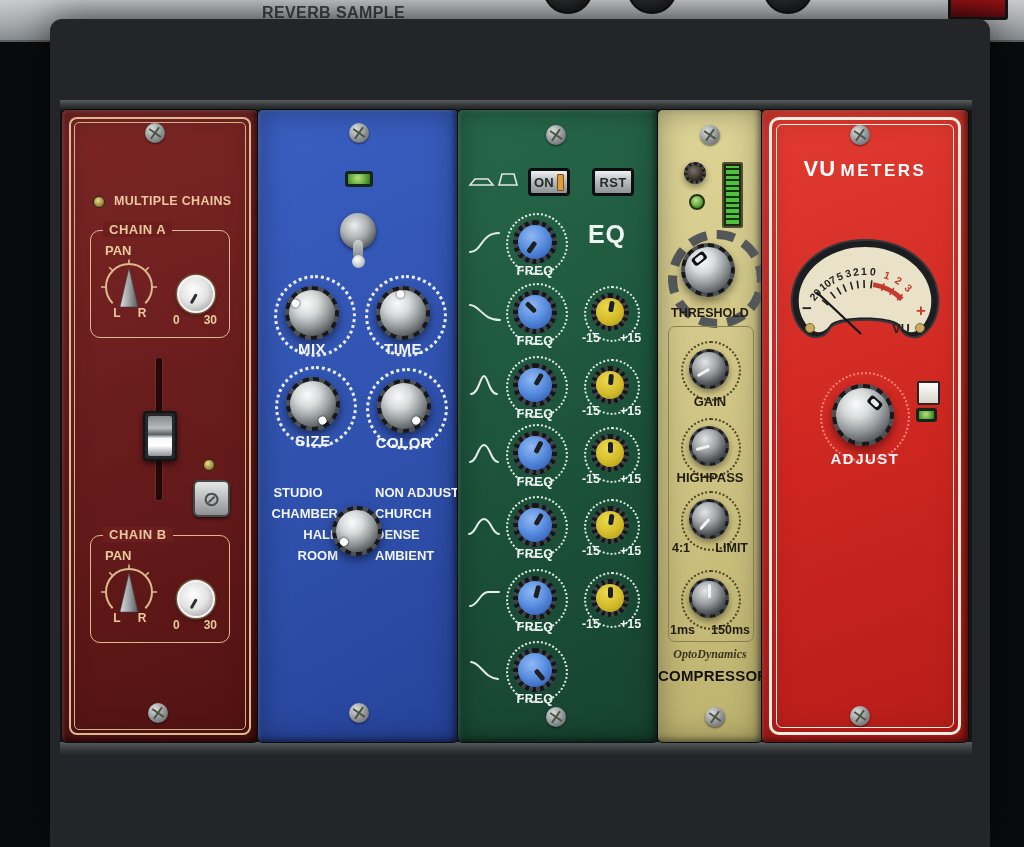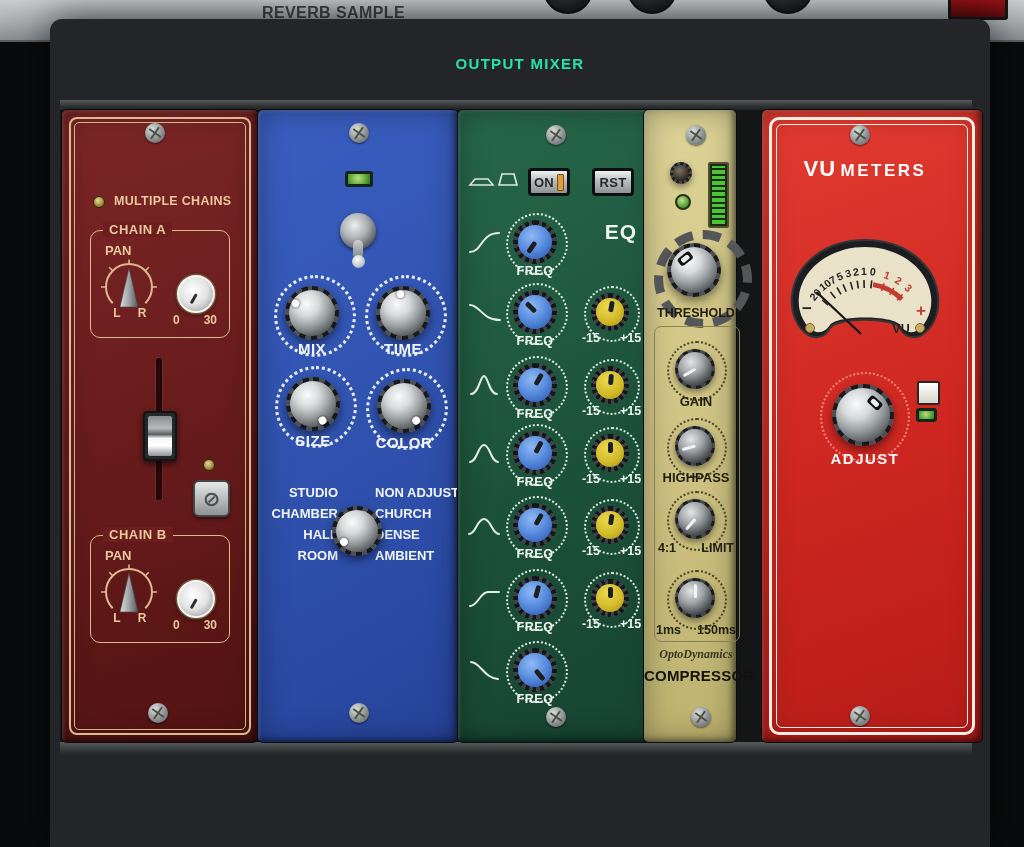--- a/index.html
+++ b/index.html
@@ -31,22 +31,22 @@
   .rack{position:absolute;left:10px;top:81px;width:912px;height:657px;background:#141516;}
   .rail{position:absolute;left:0;width:912px;background:linear-gradient(180deg,#595c5e,#303334 60%,#1f2122);}
   .rail.top{top:0;height:10px;}
   .rail.bot{top:642px;height:15px;}
   .module{position:absolute;top:10px;height:632px;border-radius:5px;
     box-shadow:inset 0 0 30px rgba(0,0,0,.35),inset 2px 2px 3px rgba(255,255,255,.14),
                inset -3px -2px 6px rgba(0,0,0,.5),0 0 0 1px #0b0c0d;}
   .mod-chains{left:2px;width:196px;background:linear-gradient(160deg,#7c2626,#641a1a 60%,#521212);}
   .mod-reverb{left:198px;width:200px;background:linear-gradient(150deg,#3a5fc2,#2f51ad 55%,#26439a);}
   .mod-eq{left:398px;width:200px;background:linear-gradient(150deg,#27684a,#1c523a 55%,#164330);}
-  .mod-comp{left:584px;width:92px;background:linear-gradient(165deg,#ded497,#ccc180 60%,#bcb16d);}
-  .mod-vu{left:702px;width:206px;background:linear-gradient(160deg,#e23b31,#cd2620 55%,#b61c19);padding-left:14px;}
+  .mod-comp{left:598px;width:104px;background:linear-gradient(165deg,#ded497,#ccc180 60%,#bcb16d);}
+  .mod-vu{left:702px;width:206px;background:linear-gradient(160deg,#e23b31,#cd2620 55%,#b61c19);}
 
   
   .trim2{position:absolute;inset:7px;border:2px solid #dcba8d;border-radius:8px;pointer-events:none;}
   .trim1{position:absolute;inset:12px;border:1px solid #d4b384;border-radius:5px;pointer-events:none;}
   .vutrim2{position:absolute;inset:7px;border:3px solid #f3ede2;border-radius:10px;pointer-events:none;}
   .vutrim1{position:absolute;inset:14px;border:1px solid #f3ede2;border-radius:6px;pointer-events:none;}
 
   
   .screw{position:absolute;width:20px;height:20px;border-radius:50%;
     background:radial-gradient(circle at 35% 30%,#d9dddd,#8d9193 55%,#565a5c);
@@ -152,21 +152,20 @@
     <div class="knob-stub" style="left:543px;"></div>
     <div class="knob-stub" style="left:627px;"></div>
     <div class="knob-stub" style="left:763px;"></div>
     <div class="topbar-klabel" style="left:546px;">HPF</div>
     <div class="topbar-klabel" style="left:630px;">LPF</div>
     <div class="topbar-klabel" style="left:766px;">WET</div>
     <div class="power-btn"></div>
   </div>
 
   <div class="modal">
-    <div class="modal-title">OUTPUT MIXER</div>
 
     <div class="rack">
       <div class="rail top"></div>
       <div class="rail bot"></div>
 
       <div class="module mod-chains">
         <div class="trim2"></div>
         <div class="trim1"></div>
         <div class="screw" style="left:83px;top:13px;"></div>
         <div class="screw" style="left:86px;top:593px;"></div>
@@ -257,21 +256,21 @@
         </div>
         <div class="abs wlabel" style="left:15px;top:322px;width:80px;font-size:15px;letter-spacing:.5px;">SIZE</div>
 
         <div class="dotring" style="left:108px;top:258px;width:76px;height:76px;"></div>
         <div class="scallop" style="left:119px;top:269px;width:54px;height:54px;">
           <div class="chrome"></div>
             <div class="ind" style="--a:140deg;"></div>
         </div>
         <div class="abs wlabel" style="left:106px;top:324px;width:80px;font-size:15px;letter-spacing:.5px;">COLOR</div>
 
-        <div class="abs wlabel" style="left:0;top:375px;width:80px;text-align:right;font-size:13px;">STUDIO</div>
+        <div class="abs wlabel" style="left:0;top:375px;width:80px;font-size:13px;">STUDIO</div>
         <div class="abs wlabel" style="left:0;top:396px;width:80px;text-align:right;font-size:13px;">CHAMBER</div>
         <div class="abs wlabel" style="left:0;top:417px;width:80px;text-align:right;font-size:13px;">HALL</div>
         <div class="abs wlabel" style="left:0;top:438px;width:80px;text-align:right;font-size:13px;">ROOM</div>
         <div class="abs wlabel" style="left:117px;top:375px;width:86px;text-align:left;font-size:13px;">NON ADJUST</div>
         <div class="abs wlabel" style="left:117px;top:396px;width:86px;text-align:left;font-size:13px;">CHURCH</div>
         <div class="abs wlabel" style="left:117px;top:417px;width:86px;text-align:left;font-size:13px;">DENSE</div>
         <div class="abs wlabel" style="left:117px;top:438px;width:86px;text-align:left;font-size:13px;">AMBIENT</div>
         <div class="scallop" style="left:74px;top:396px;width:50px;height:50px;">
           <div class="chrome"></div>
             <div class="ind" style="--a:230deg;--r:-17px;"></div>
@@ -286,21 +285,21 @@
         <svg class="abs" style="left:10px;top:59px;" width="52" height="19" viewBox="0 0 52 19">
           <path d="M2,16 L7,10 H20 L25,16 Z M31,16 L34,5 H46 L49,16 Z" fill="none" stroke="#dfe7e1" stroke-width="1.6"></path>
         </svg>
         <div class="mbtn" style="left:70px;top:58px;width:36px;height:22px;">
           <span>ON</span>
           <span class="on-stripe"></span>
         </div>
         <div class="mbtn" style="left:134px;top:58px;width:36px;height:22px;">
           <span>RST</span>
         </div>
-        <div class="abs glabel" style="left:126px;top:110px;width:74px;font-size:21px;letter-spacing:1px;">EQ</div>
+        <div class="abs glabel" style="left:112px;top:110px;width:74px;font-size:25px;letter-spacing:1px;">EQ</div>
 
         <svg class="abs" style="left:10px;top:120px;" width="34" height="25" viewBox="0 0 34 25">
             <path d="M2,22 C14,22 13,3 31,3" fill="none" stroke="#e3ece6" stroke-width="2" stroke-linecap="round"></path>
           </svg>
         <svg class="abs" style="left:10px;top:190px;" width="34" height="25" viewBox="0 0 34 25">
             <path d="M2,5 C12,5 14,20 32,20" fill="none" stroke="#e3ece6" stroke-width="2" stroke-linecap="round"></path>
           </svg>
         <svg class="abs" style="left:10px;top:263px;" width="34" height="25" viewBox="0 0 34 25">
             <path d="M3,21 C11,21 12,3 16,3 C20,3 21,21 29,21" fill="none" stroke="#e3ece6" stroke-width="2" stroke-linecap="round"></path>
           </svg>

